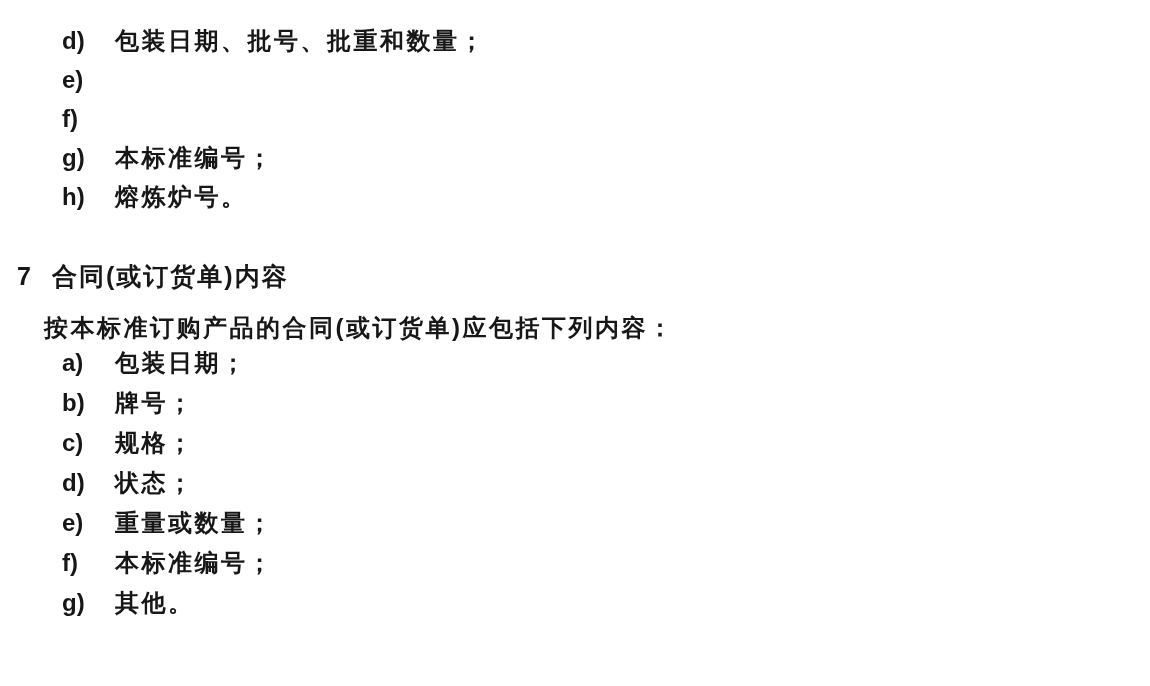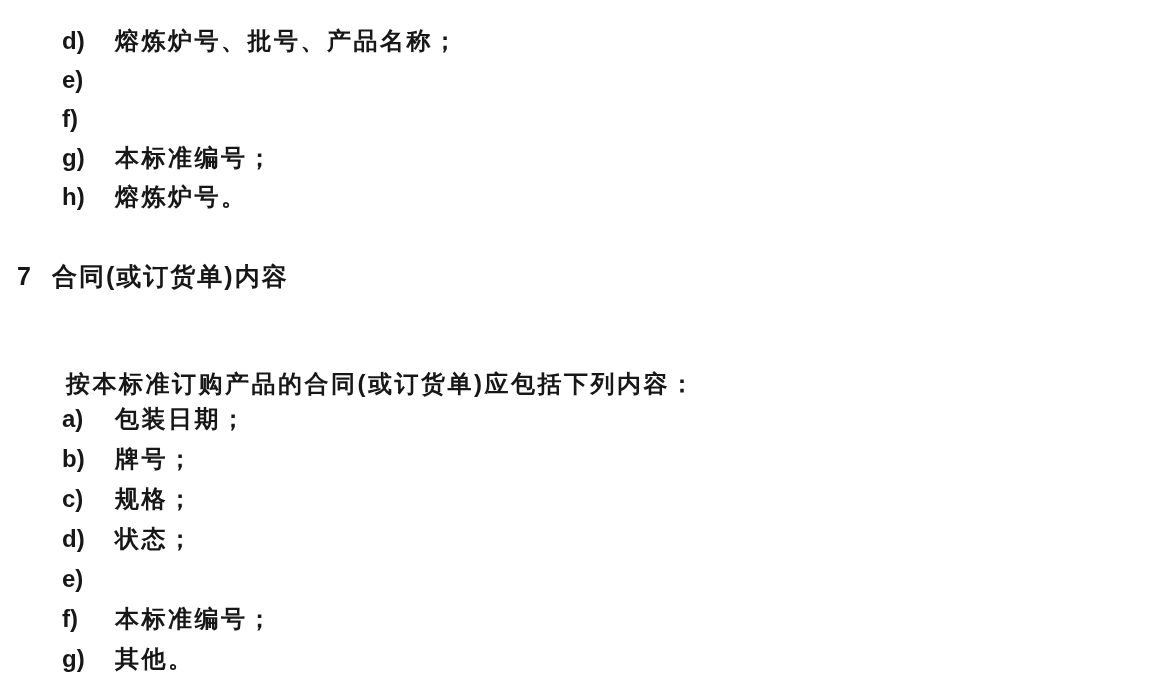--- a/index.html
+++ b/index.html
@@ -51,44 +51,44 @@
   }
   .sec-heading .num {
     flex: 0 0 auto;
     margin-left: 17px;
     width: 35px;
   }
   .sec-heading .title {
     letter-spacing: 2px;
   }
   .intro {
-    margin-top: 78px;
+    margin-top: 22px;
     height: 30px;
     display: flex;
     align-items: center;
-    padding-left: 66px;
+    padding-left: 44px;
     font-size: 24px;
     font-weight: bold;
     letter-spacing: 2.5px;
     white-space: nowrap;
   }
   .list-bottom .li-row {
     height: 40px;
   }
 </style>
 </head>
 <body>
 
 <div class="page">
   <div class="doc">
 
     <div class="list-top">
       <div class="li-row">
         <span class="marker">d)</span>
-        <span class="txt">熔炼炉号、批号、产品名称；</span>
+        <span class="txt">包装日期、批号、批重和数量；</span>
       </div>
       <div class="li-row">
         <span class="marker">e)</span>
       </div>
       <div class="li-row">
         <span class="marker">f)</span>
       </div>
       <div class="li-row">
         <span class="marker">g)</span>
         <span class="txt">本标准编号；</span>
@@ -118,20 +118,21 @@
       <div class="li-row">
         <span class="marker">c)</span>
         <span class="txt">规格；</span>
       </div>
       <div class="li-row">
         <span class="marker">d)</span>
         <span class="txt">状态；</span>
       </div>
       <div class="li-row">
         <span class="marker">e)</span>
+        <span class="txt">重量或数量；</span>
       </div>
       <div class="li-row">
         <span class="marker">f)</span>
         <span class="txt">本标准编号；</span>
       </div>
       <div class="li-row">
         <span class="marker">g)</span>
         <span class="txt">其他。</span>
       </div>
     </div>

